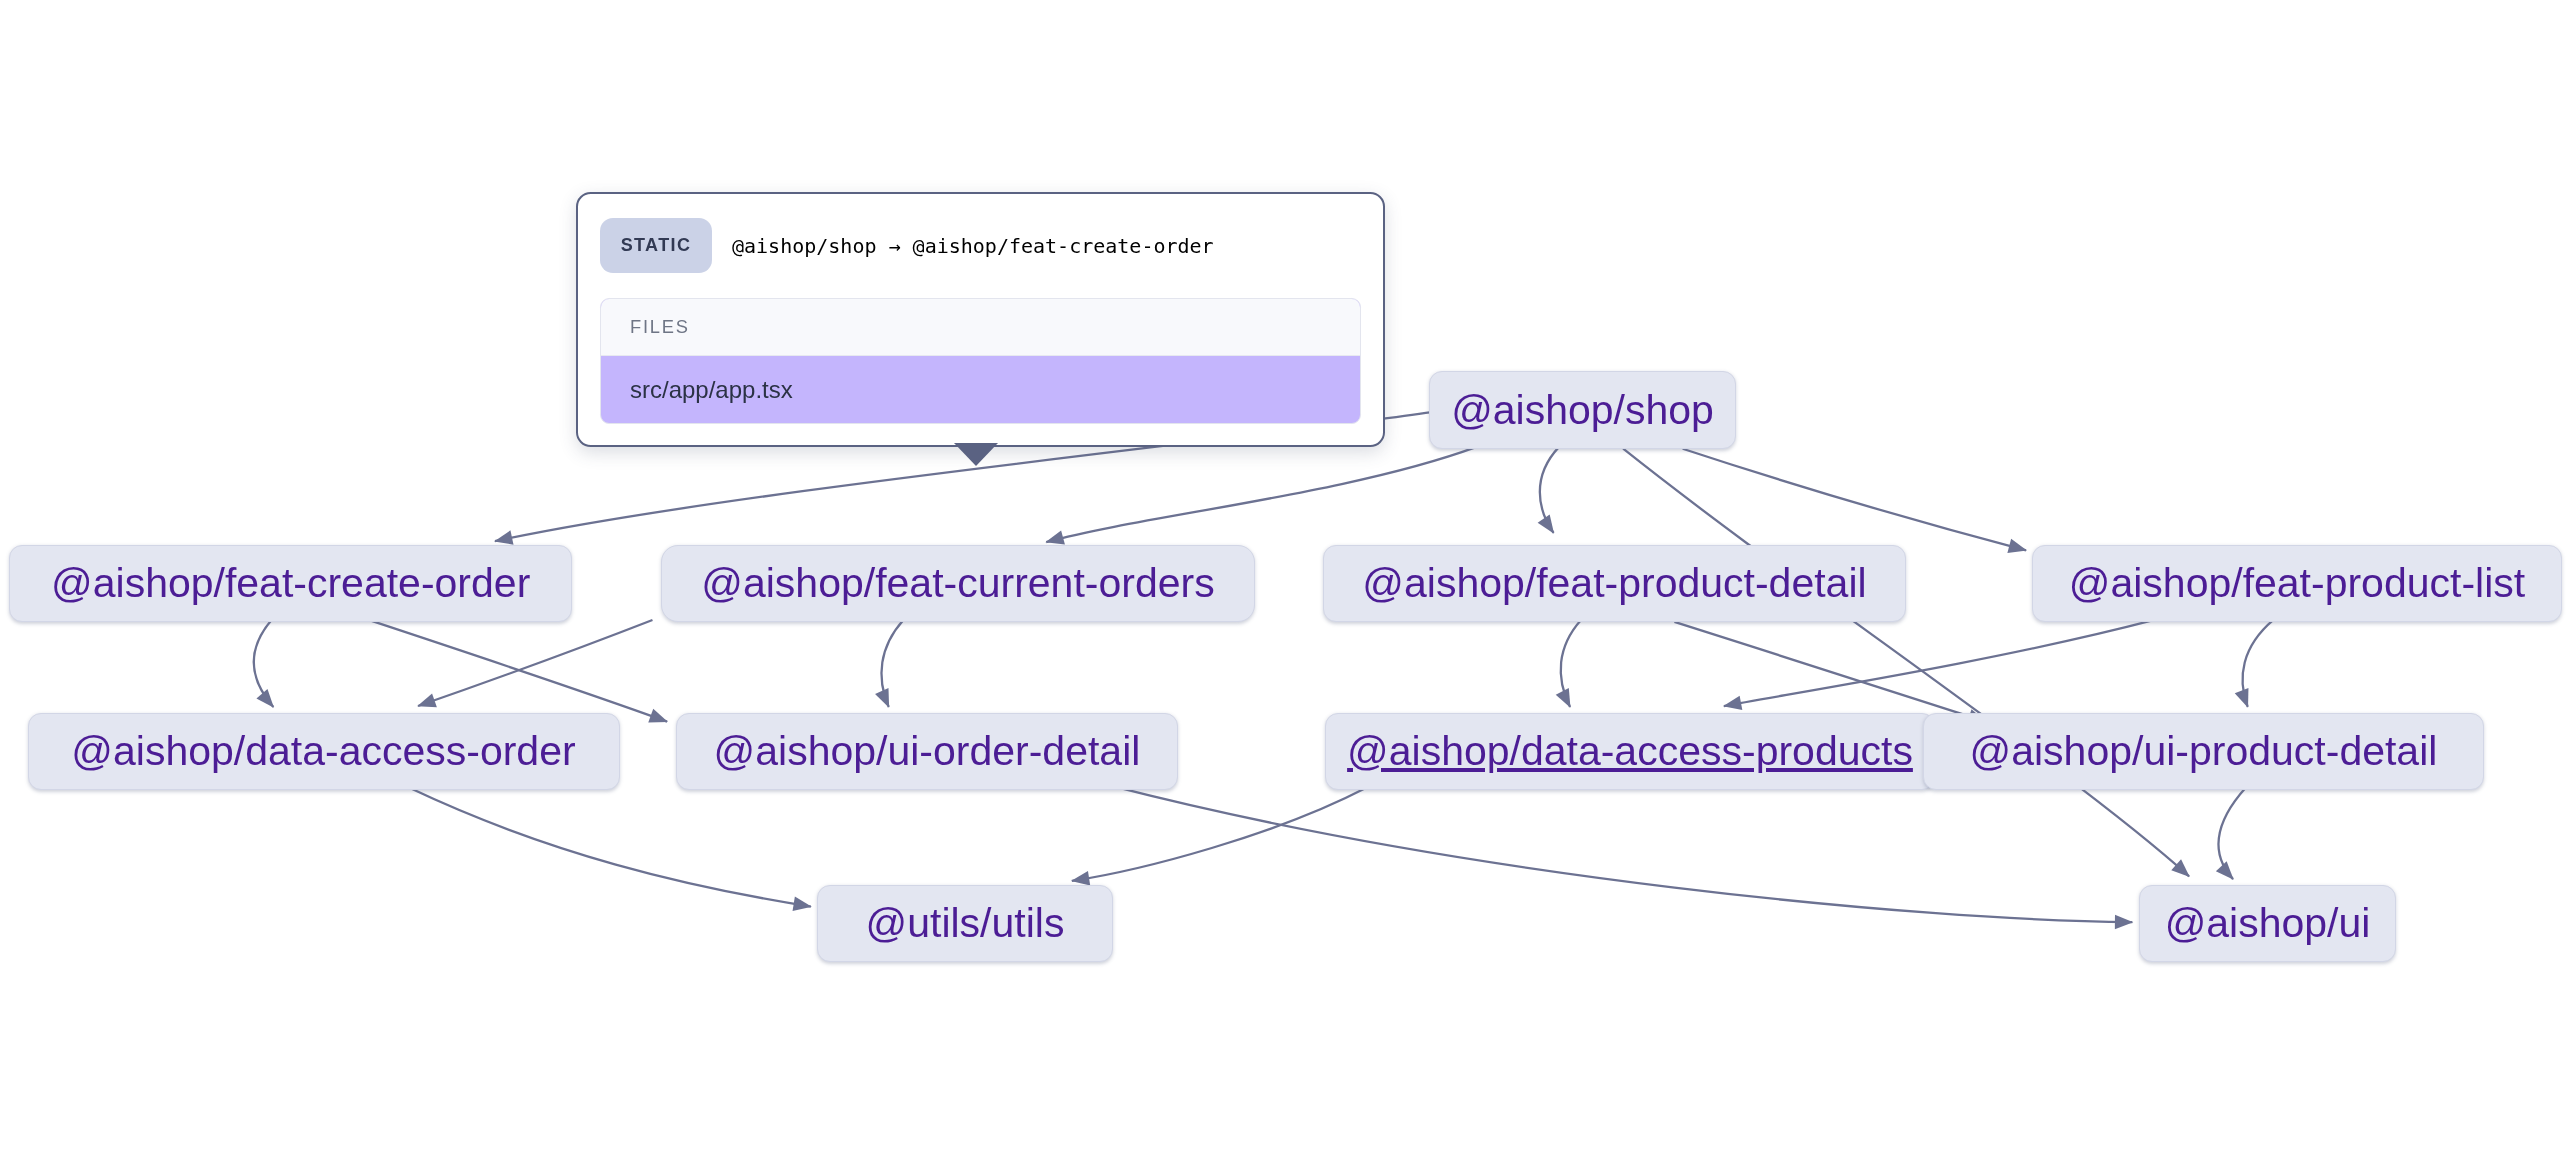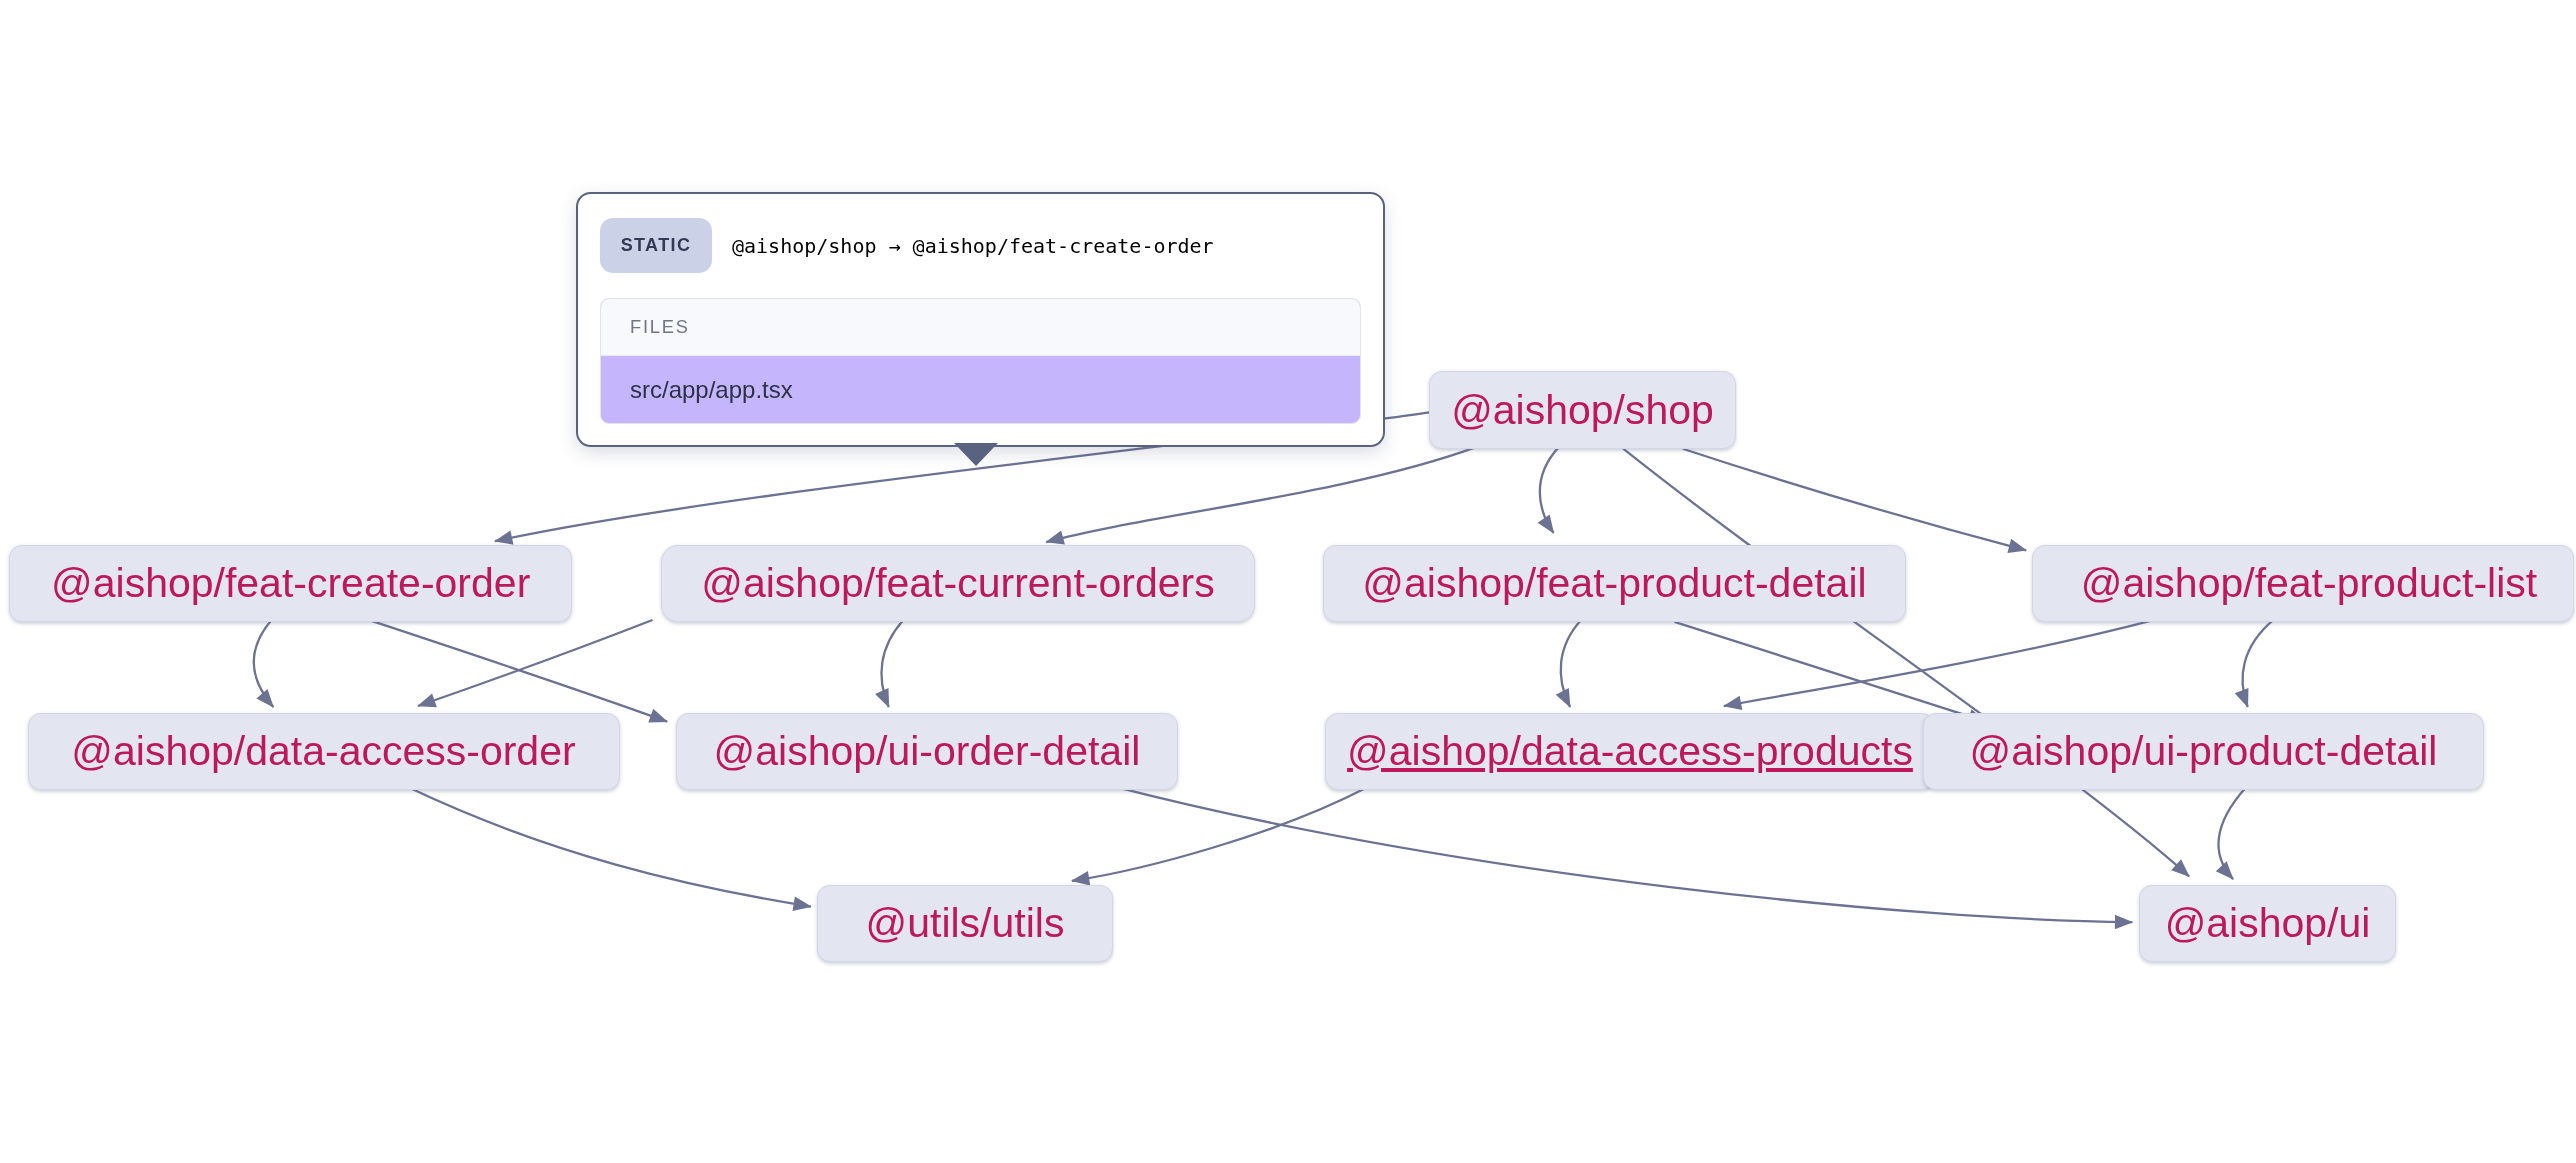--- a/index.html
+++ b/index.html
@@ -4,21 +4,21 @@
 <style>
   html,body{margin:0;padding:0;background:#ffffff;}
   .canvas{position:relative;width:2576px;height:1163px;background:#ffffff;overflow:hidden;
           font-family:"Liberation Sans", sans-serif;}
   svg.edges{position:absolute;left:0;top:0;width:2576px;height:1163px;}
   svg.edges path.edge{fill:none;stroke:#6C7292;stroke-width:2.5px;}
 
   .node{position:absolute;display:flex;align-items:center;justify-content:center;
         background:#E3E6F1;border:1.4px solid #D2D6E6;border-radius:13px;
         box-shadow:0 1.8px 3.7px rgba(100,110,140,0.30);
-        color:#be185d;font-size:41px;line-height:1;white-space:nowrap;cursor:pointer;}
+        color:#4c1d95;font-size:41px;line-height:1;white-space:nowrap;cursor:pointer;}
 
   .tooltip{position:absolute;left:576px;top:192px;width:809px;height:255px;box-sizing:border-box;
            background:#ffffff;border:2.3px solid #5A6282;border-radius:14.7px;
            box-shadow:0 5.5px 16.5px rgba(60,70,100,0.18);}
   .tooltip-head{display:flex;align-items:center;gap:20px;padding:24px 22px 0 22px;}
   .badge{display:inline-flex;align-items:center;justify-content:center;
          background:#CBD2E7;color:#323A54;border-radius:13px;
          width:112px;height:55px;font-size:18px;font-weight:bold;letter-spacing:1.4px;}
   .edge-title{font-family:"DejaVu Sans Mono", monospace;font-size:20px;color:#000000;}
   .files-box{position:absolute;left:22px;right:22px;top:104px;height:126px;box-sizing:border-box;
@@ -60,21 +60,21 @@
       <path class="edge" d="M 1492,860 C 1392,912 1248,950 1170,962" marker-end="url(#arrow)"></path>
       <path class="edge" d="M 1212,858 C 1600,958 2095,1005 2328,1007" marker-end="url(#arrow)"></path>
       <path class="edge" d="M 2452,860 C 2416,900 2414,934 2438,960" marker-end="url(#arrow)"></path>
     </svg>
 
   <div id="nodes-layer">
       <div class="node" style="left: 1429px; top: 371px; width: 305px; height: 76px;">@aishop/shop</div>
       <div class="node" style="left: 9.2px; top: 545px; width: 561px; height: 75px;">@aishop/feat-create-order</div>
       <div class="node" style="left: 661px; top: 545px; width: 592px; height: 75px; border-radius: 17px;">@aishop/feat-current-orders</div>
       <div class="node" style="left: 1323px; top: 545px; width: 581px; height: 75px;">@aishop/feat-product-detail</div>
-      <div class="node" style="left: 2032px; top: 545px; width: 528px; height: 75px; padding-left: 12px;">@aishop/feat-product-list</div>
+      <div class="node" style="left: 2032px; top: 545px; width: 528px; height: 75px;">@aishop/feat-product-list</div>
       <div class="node" style="left: 27.5px; top: 713px; width: 590px; height: 75px;">@aishop/data-access-order</div>
       <div class="node" style="left: 676px; top: 713px; width: 500px; height: 75px;">@aishop/ui-order-detail</div>
       <div class="node" style="left: 1325px; top: 713px; width: 608px; height: 75px; text-decoration: underline;">@aishop/data-access-products</div>
       <div class="node" style="left: 1923px; top: 713px; width: 559px; height: 75px;">@aishop/ui-product-detail</div>
       <div class="node" style="left: 817px; top: 885px; width: 294px; height: 75px;">@utils/utils</div>
       <div class="node" style="left: 2139px; top: 885px; width: 255px; height: 75px;">@aishop/ui</div>
     </div>
 
   <div class="tooltip">
     <div class="tooltip-head">

